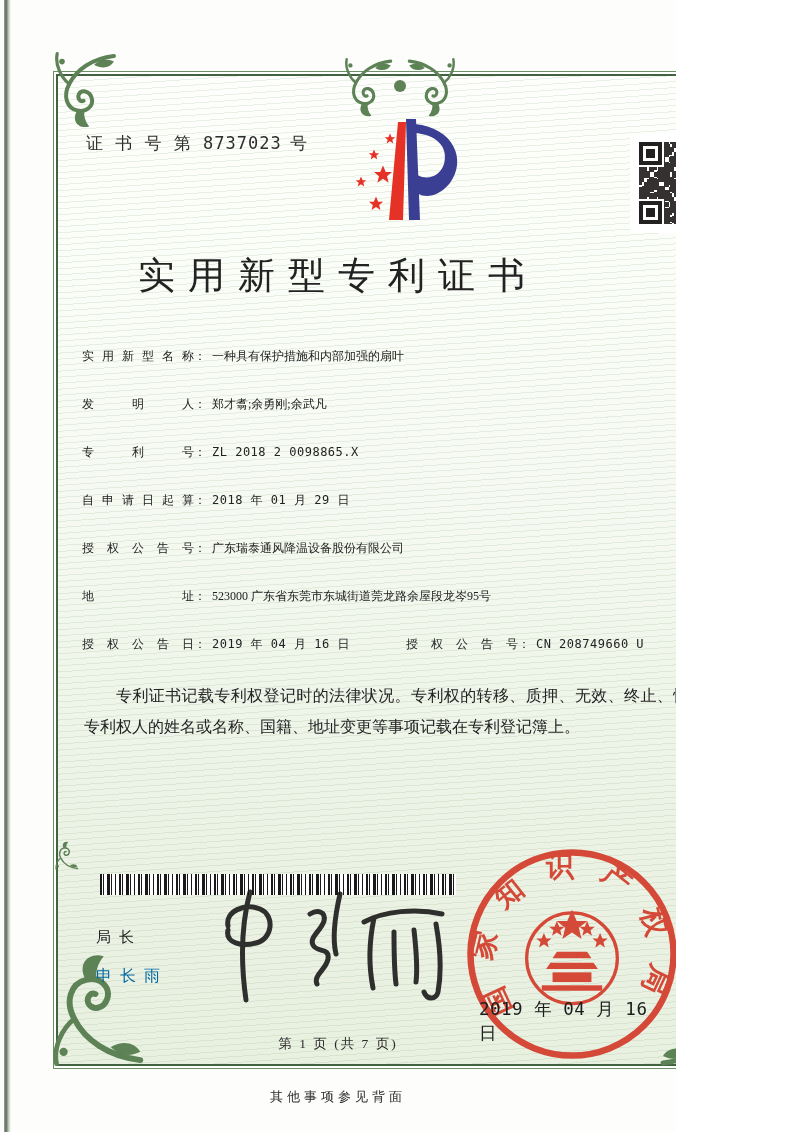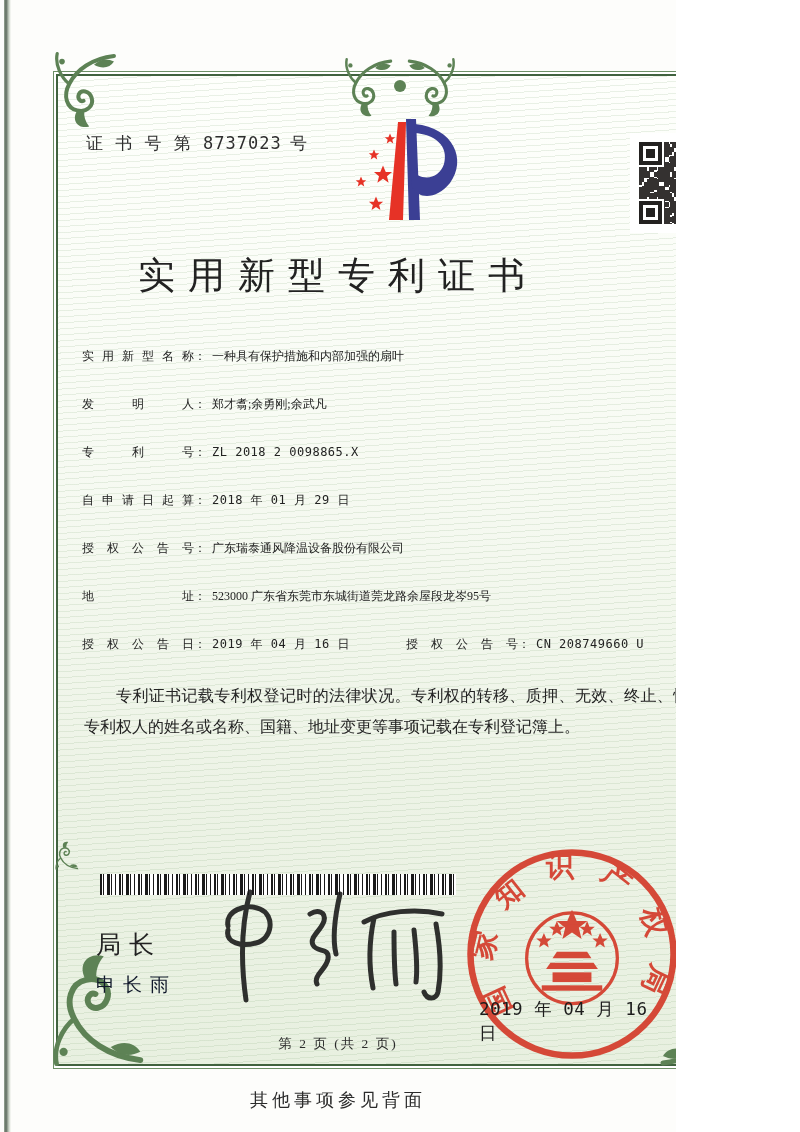--- a/index.html
+++ b/index.html
@@ -38,33 +38,33 @@
   .grant-second{margin-left:56px;}
   
   .paras{position:absolute;left:84px;top:680px;width:638px;font-size:16px;line-height:31px;
     color:#232323;text-align:justify;}
   .paras p{margin:0;text-indent:2em;}
   
   .barcode{position:absolute;left:100px;top:874px;width:356px;height:21px;background:
     repeating-linear-gradient(90deg,#191919 0 2px,#fff 2px 3px,#191919 3px 4px,#fff 4px 7px,
       #191919 7px 10px,#fff 10px 11px,#191919 11px 12px,#fff 12px 15px,#191919 15px 16px,#fff 16px 19px);}
   
-  .signer-title{position:absolute;left:96px;top:928px;font-size:25px;letter-spacing:8px;color:#222;
+  .signer-title{position:absolute;left:96px;top:928px;font-size:15px;letter-spacing:8px;color:#222;
     font-family:"Liberation Sans","DejaVu Sans",sans-serif;}
-  .signer-name{position:absolute;left:96px;top:966px;font-size:19px;letter-spacing:8px;color:#0f172a;
-    font-family:"Liberation Sans","DejaVu Sans",sans-serif;margin-top:6px;}
+  .signer-name{position:absolute;left:96px;top:966px;font-size:16px;letter-spacing:8px;color:#0369a1;
+    font-family:"Liberation Sans","DejaVu Sans",sans-serif;}
   .signature{position:absolute;left:212px;top:886px;width:248px;height:122px;}
   
   .seal{position:absolute;left:464px;top:846px;width:216px;height:216px;opacity:0.92;}
   .seal-date{position:absolute;left:479px;top:997px;font-size:17.5px;color:#1c1c1c;z-index:6;
     font-family:"DejaVu Sans Mono","Liberation Serif",serif;letter-spacing:0.5px;}
   
   .page-info{position:absolute;left:0;top:1035px;width:100%;text-align:center;font-size:13.5px;
     letter-spacing:2px;color:#2b2b2b;}
-  .back-note{position:absolute;left:0;top:1088px;width:100%;text-align:center;font-size:18px;
+  .back-note{position:absolute;left:0;top:1088px;width:100%;text-align:center;font-size:13px;
     letter-spacing:4px;color:#2b2b2b;}
   .orn{position:absolute;color:#5d8255;}
 </style>
 </head>
 <body>
 
 <div class="page">
 
   <svg width="0" height="0" style="position:absolute" aria-hidden="true">
     <defs>
@@ -197,17 +197,17 @@
           <use href="#star5" transform="translate(126,88) scale(0.75)"></use>
           <path d="M82,104 L118,104 L114,98 L86,98 Z"></path>
           <path d="M76,114 L124,114 L120,108 L80,108 Z"></path>
           <rect x="82" y="117" width="36" height="9"></rect>
           <rect x="72" y="129" width="56" height="5"></rect>
         </g>
       </g>
     </svg>
     <div class="seal-date">2019 年 04 月 16 日</div>
 
-    <div class="page-info">第 2 页 (共 2 页)</div>
+    <div class="page-info">第 1 页 (共 7 页)</div>
   </div>
 
   <div class="back-note">其他事项参见背面</div>
 </div>
 
 </body></html>

